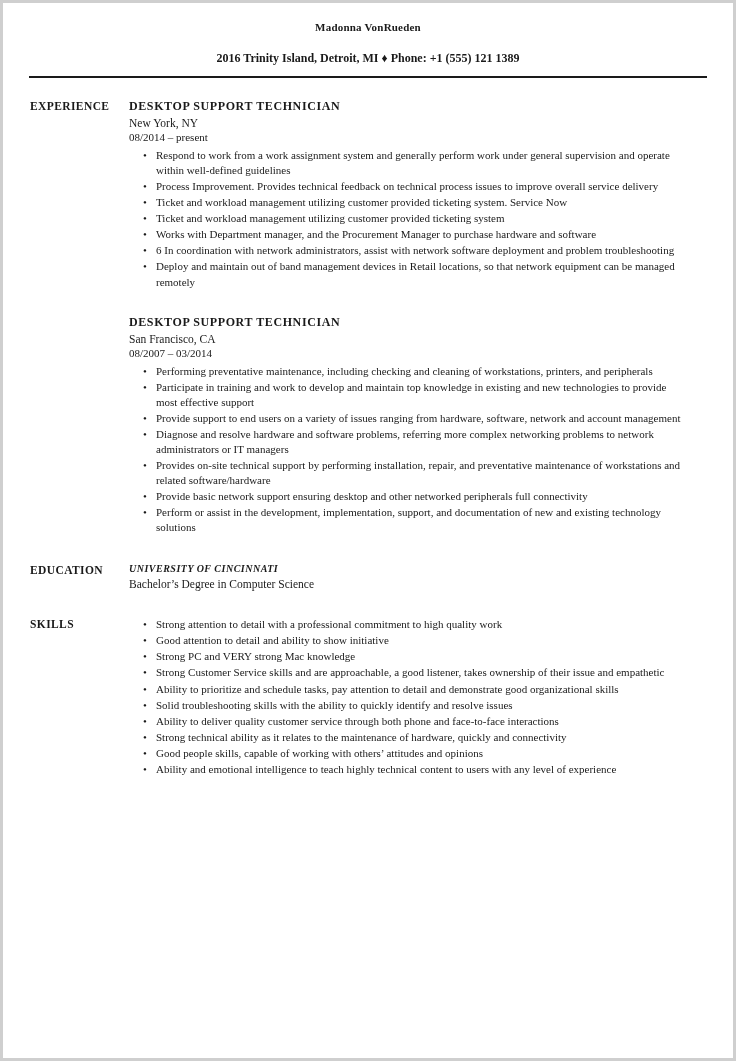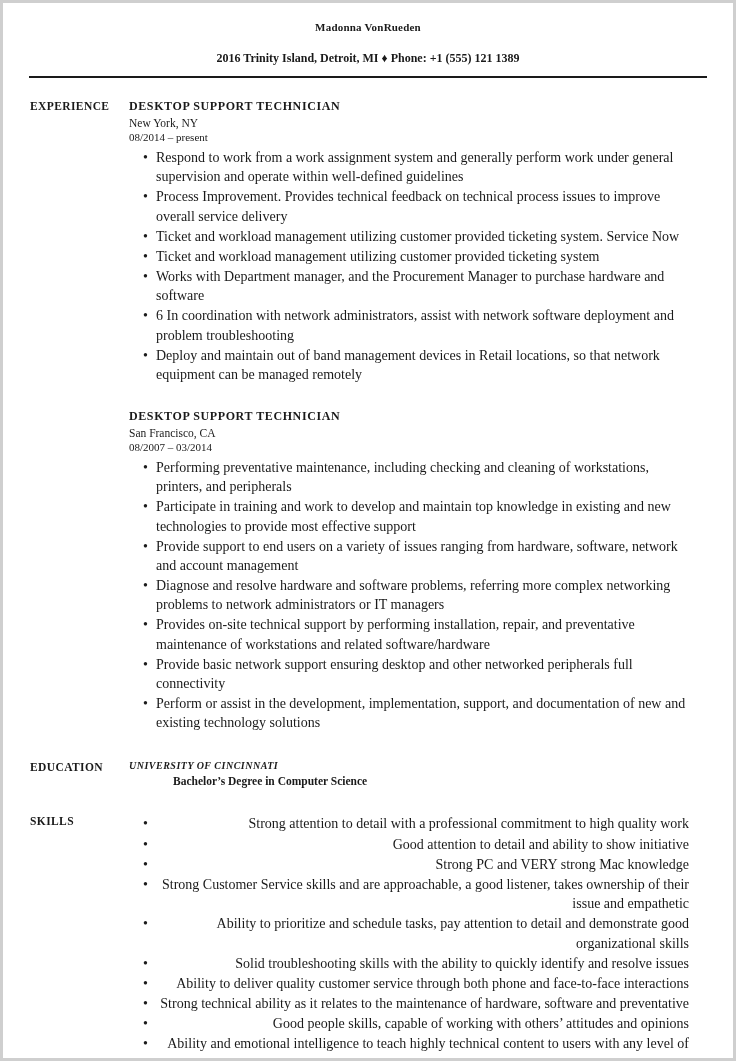--- a/index.html
+++ b/index.html
@@ -78,45 +78,44 @@
     margin-top: 2px;
   }
   ul.bullets {
     list-style: none;
     margin: 5px 0 0 0;
     padding: 0 0 0 14px;
   }
   ul.bullets li {
     position: relative;
     padding-left: 13px;
-    font-size: 14px;
+    font-size: 11px;
     line-height: 1.37;
     margin-bottom: 1px;
   }
   ul.bullets li::before {
     content: "\2022";
     position: absolute;
     left: 0;
     top: 0;
   }
   .school {
     font-size: 10px;
     font-weight: bold;
     letter-spacing: 0.5px;
     font-style: italic;
   }
   .degree {
     font-size: 11.5px;
-    font-weight: bold;
+    font-weight: normal;
     margin-top: 4px;
-    margin-left: 44px;
   }
   .section-education { margin-top: 27px; }
   .section-skills { margin-top: 27px; }
-  .section-skills ul.bullets { margin-top: 0; text-align: right; }
+  .section-skills ul.bullets { margin-top: 0; }
 </style>
 </head>
 <body>
 
 <div class="page">
 
   <div class="header">
     <div class="name">Madonna VonRueden</div>
     <div class="contact">2016 Trinity Island, Detroit, MI ♦ Phone: +1 (555) 121 1389</div>
   </div>
@@ -172,20 +171,20 @@
     <div class="section-label">SKILLS</div>
     <div class="section-content">
       <ul class="bullets">
           <li>Strong attention to detail with a professional commitment to high quality work</li>
           <li>Good attention to detail and ability to show initiative</li>
           <li>Strong PC and VERY strong Mac knowledge</li>
           <li>Strong Customer Service skills and are approachable, a good listener, takes ownership of their issue and empathetic</li>
           <li>Ability to prioritize and schedule tasks, pay attention to detail and demonstrate good organizational skills</li>
           <li>Solid troubleshooting skills with the ability to quickly identify and resolve issues</li>
           <li>Ability to deliver quality customer service through both phone and face-to-face interactions</li>
-          <li>Strong technical ability as it relates to the maintenance of hardware, software and preventative</li>
+          <li>Strong technical ability as it relates to the maintenance of hardware, quickly and connectivity</li>
           <li>Good people skills, capable of working with others’ attitudes and opinions</li>
           <li>Ability and emotional intelligence to teach highly technical content to users with any level of experience</li>
         </ul>
     </div>
   </div>
 
 </div>
 
 </body></html>

